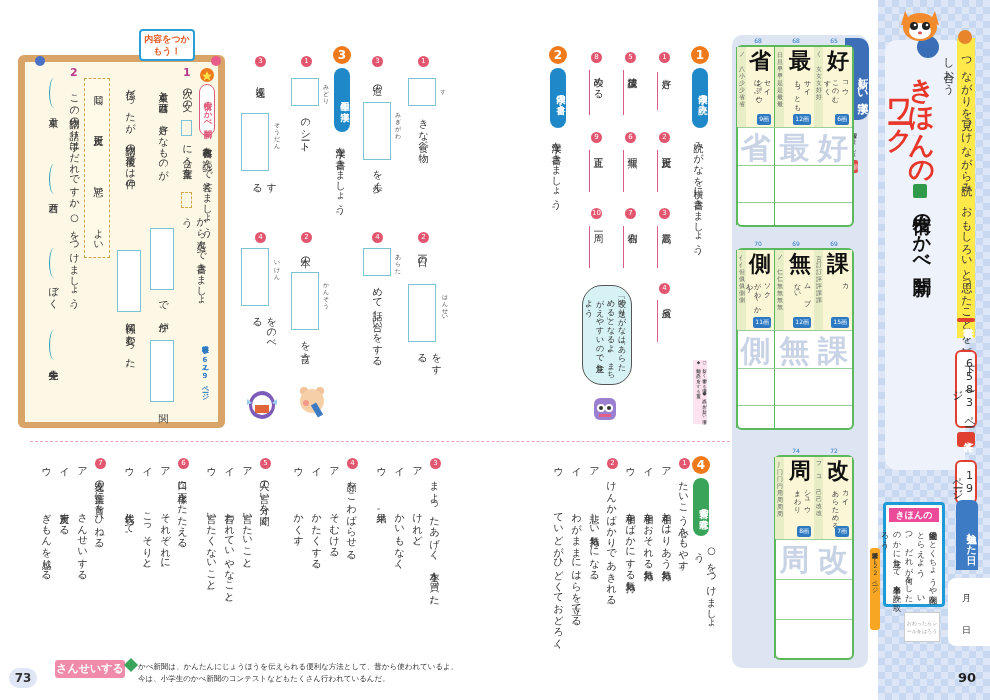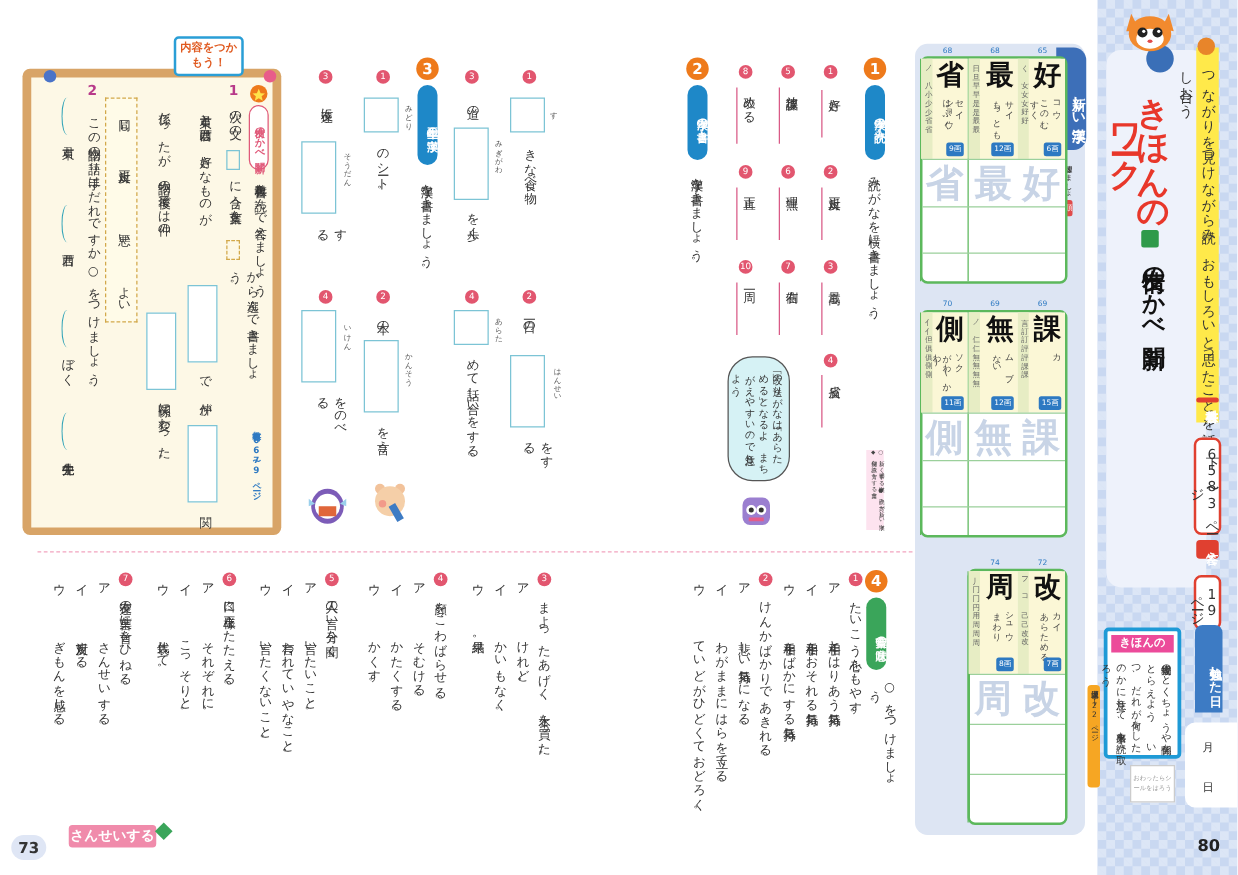--- a/index.html
+++ b/index.html
@@ -103,21 +103,21 @@
   <span>いつ、だれが何をしたのかに注意して、出来事を読み取ろう。</span>
 </div>
 
 <div class="abs v study-day">勉強した日</div>
 <div class="abs date-box">
   <span class="abs" style="left:14px;top:14px">月</span>
   <span class="abs" style="left:14px;top:46px">日</span>
 </div>
 <div class="abs sticker">おわったらシールをはろう</div>
 <div class="abs v kanji-note">漢字練習ノート22ページ</div>
-<div class="abs pagenum" style="left:958px;top:670px">80</div>
+<div class="abs pagenum" style="left:958px;top:670px">90</div>
 
 <div id="kanji-bg" class="abs"></div>
 <div class="abs v new-kanji-tab">新しい漢字</div>
 <div class="abs v" style="left:849px;top:128px;font-size:6px;color:#333">練習しましょう。</div>
 <div class="abs" style="left:846px;top:160px;width:12px;height:70px;font-size:6px;color:#555;text-align:center;line-height:13px">
   <div style="background:#e04b4b;color:#fff;border-radius:2px">筆順</div>
   <div>1</div>
   <div>2</div>
   <div>3</div>
   <div>4</div>
@@ -461,13 +461,15 @@
 <div class="abs v choice" style="left:75px;top:506px;height:80px">さんせいする。</div>
 <div class="abs v choice" style="left:57px;top:460px">イ</div>
 <div class="abs v choice" style="left:57px;top:506px;height:70px">反対する。</div>
 <div class="abs v choice" style="left:39px;top:460px">ウ</div>
 <div class="abs v choice" style="left:39px;top:506px;height:90px">ぎもんを感じる。</div>
 
 <div class="abs pagebadge">73</div>
 <div class="abs memo-tag">さんせいする</div>
 <div class="abs" style="left:126px;top:660px;width:10px;height:10px;background:#3aa55a;transform:rotate(45deg)"></div>
 <div class="abs memo-text">
+  <div>かべ新聞は、かんたんにじょうほうを伝えられる便利な方法として、昔から使われているよ。</div>
+  <div>今は、小学生のかべ新聞のコンテストなどもたくさん行われているんだ。</div>
 </div>
 
 </body></html>

